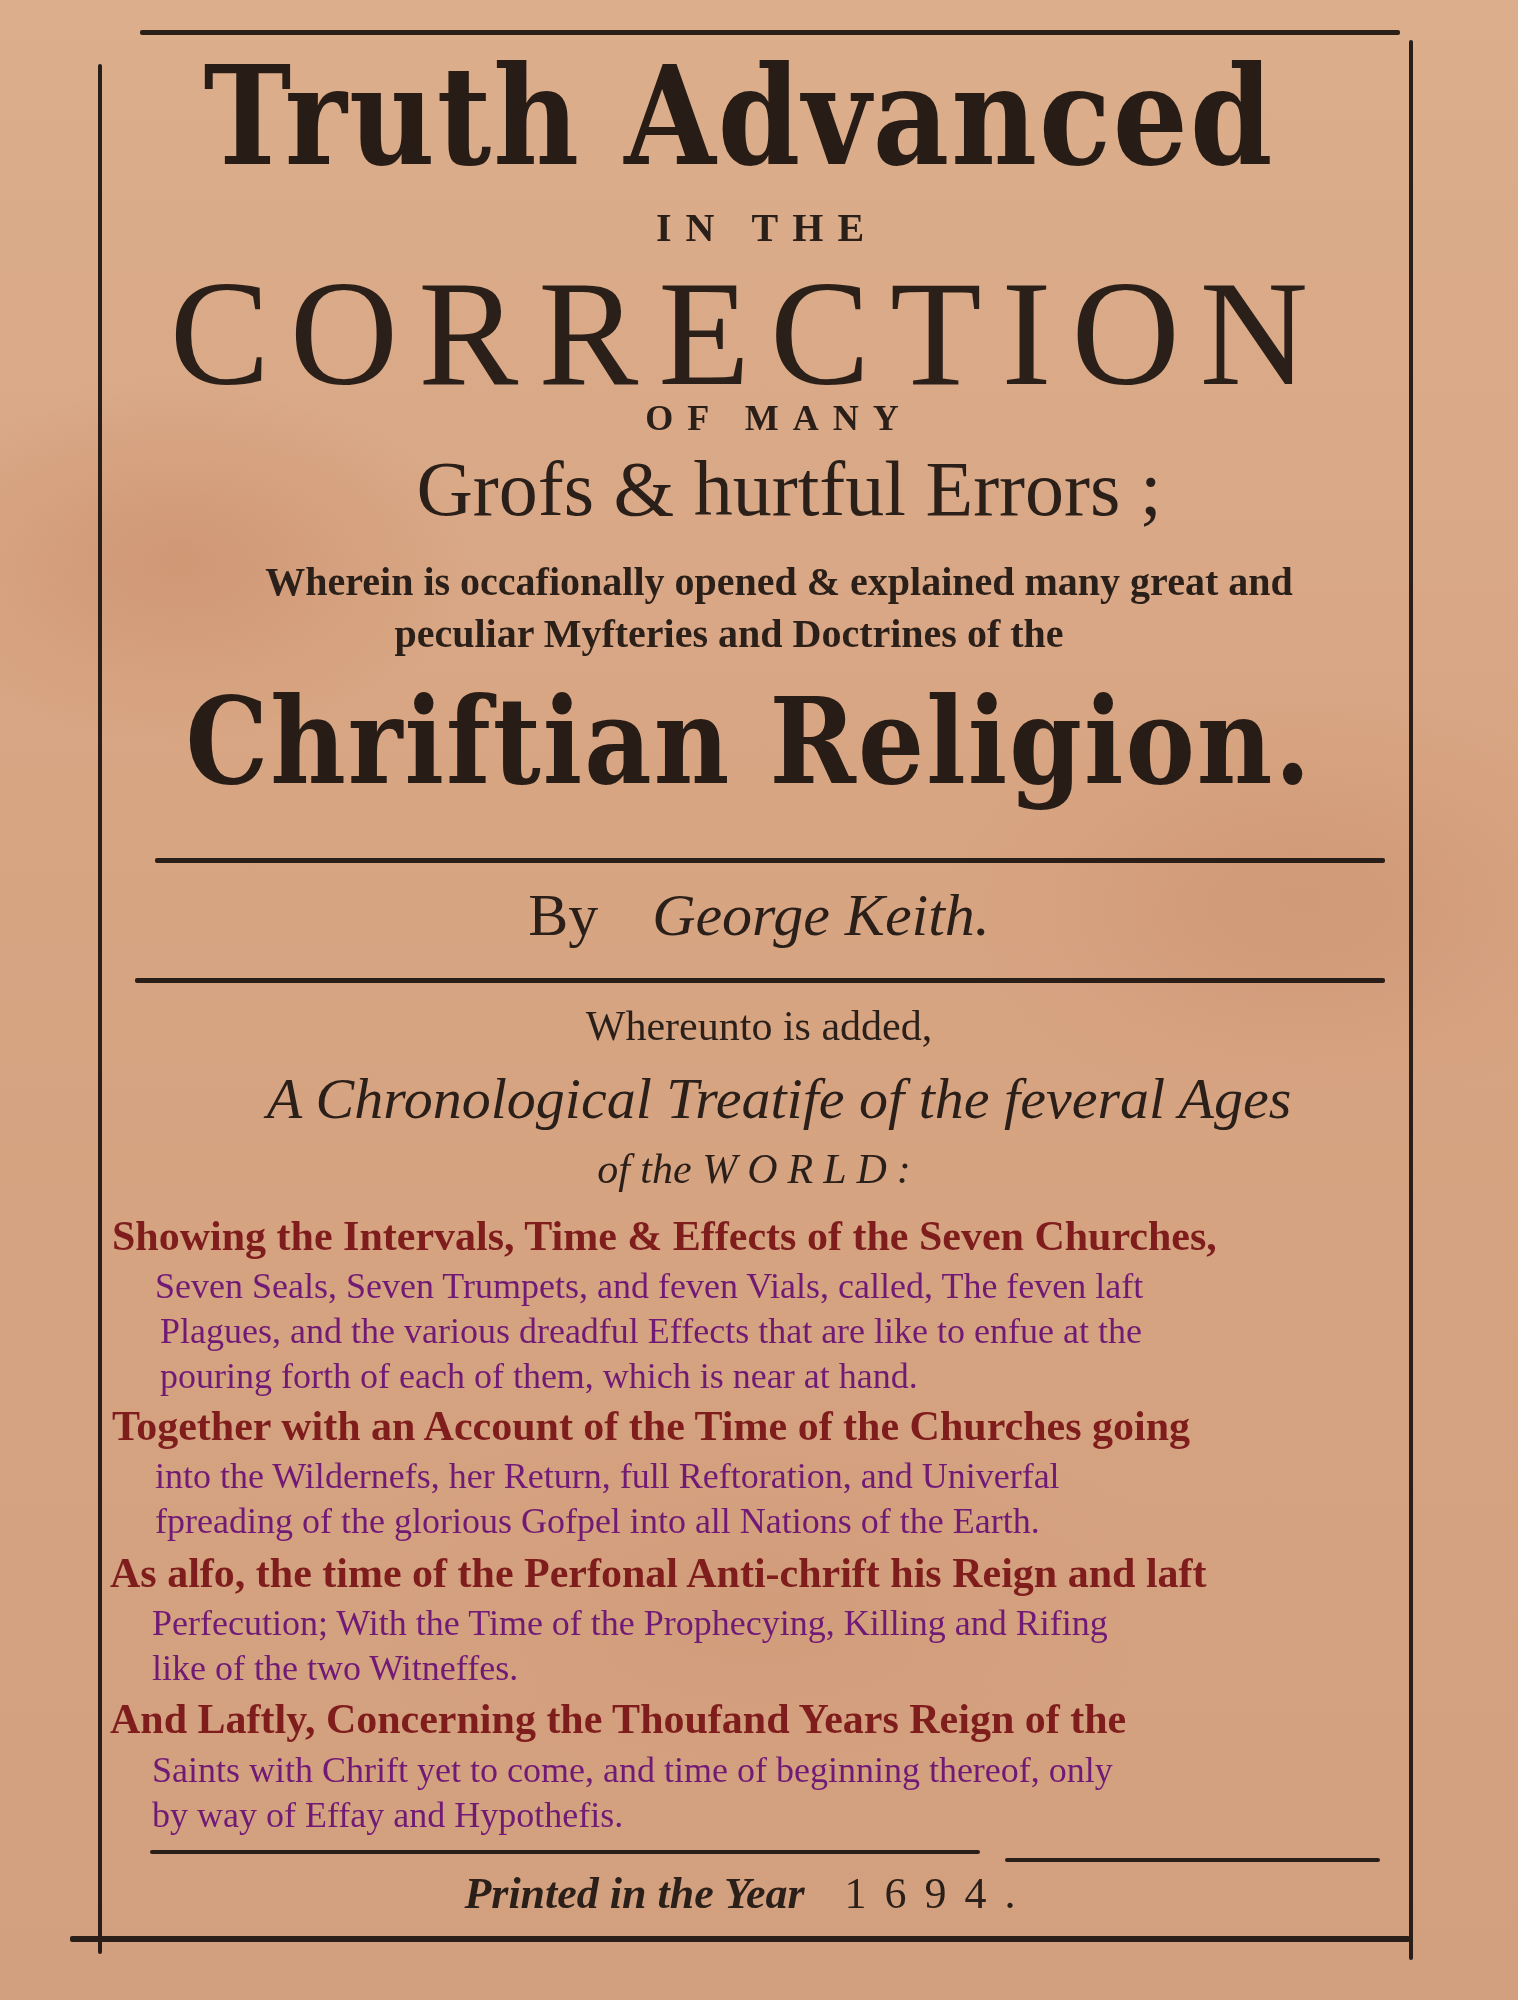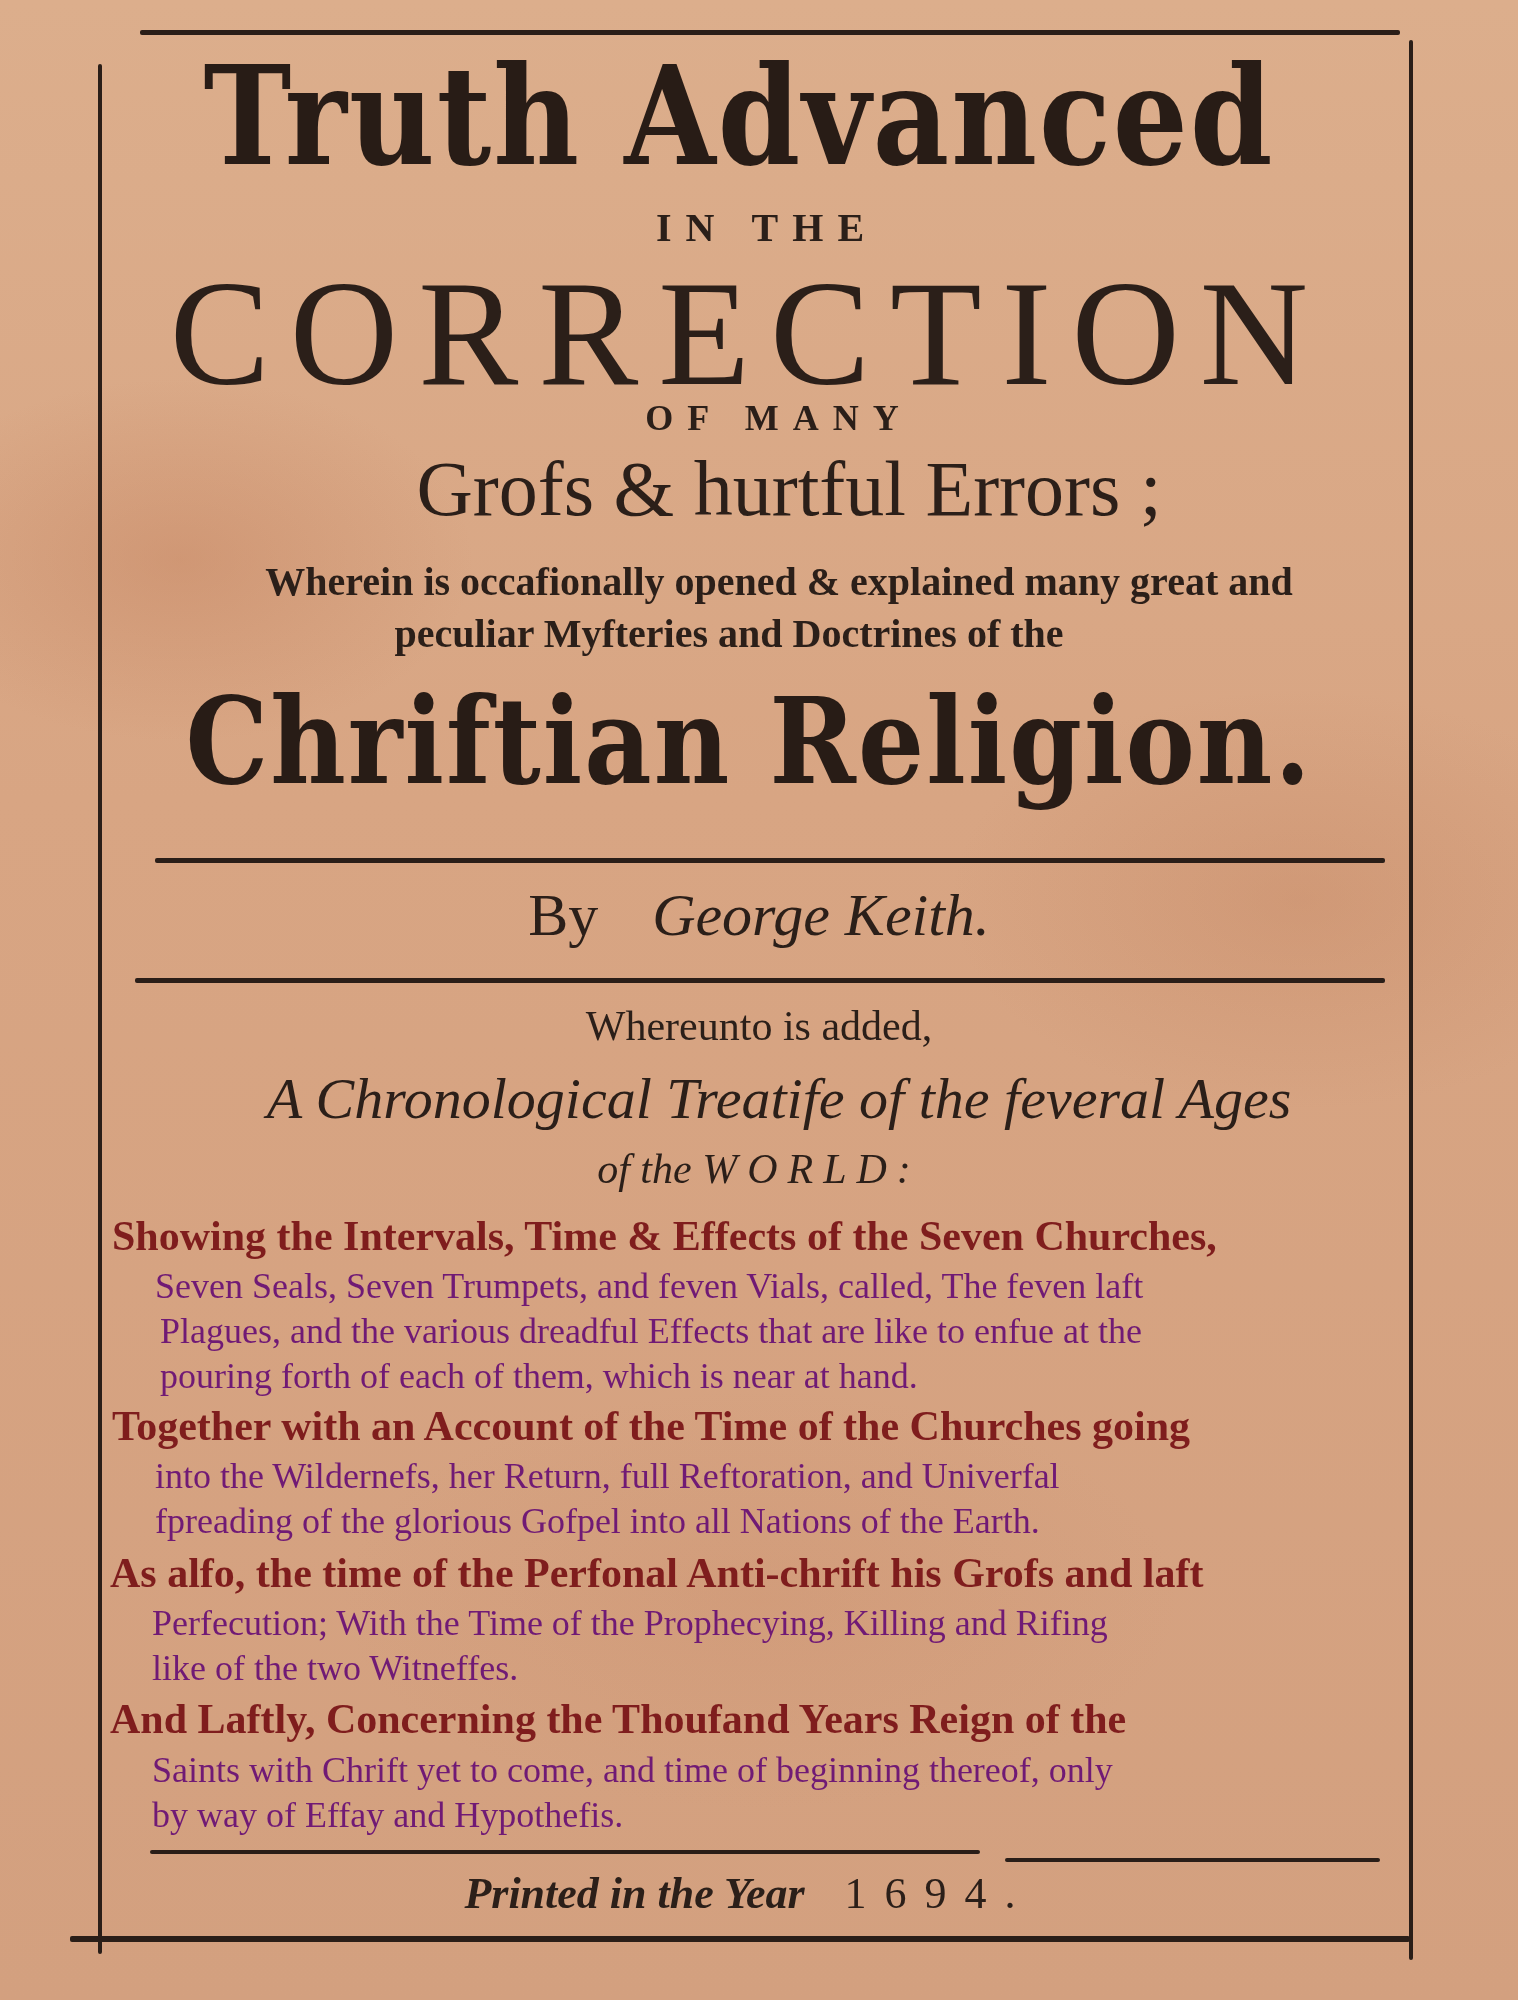--- a/index.html
+++ b/index.html
@@ -107,21 +107,21 @@
 
   <div class="para lead" style="left:112px; top:1215px; font-size:42px;">Showing the Intervals, Time &amp; Effects of the Seven Churches,</div>
   <div class="para faded" style="left:155px; top:1268px;">Seven Seals, Seven Trumpets, and feven Vials, called, The feven laft</div>
   <div class="para faded" style="left:160px; top:1313px;">Plagues, and the various dreadful Effects that are like to enfue at the</div>
   <div class="para faded" style="left:160px; top:1358px;">pouring forth of each of them, which is near at hand.</div>
 
   <div class="para lead" style="left:112px; top:1405px; font-size:42px;">Together with an Account of the Time of the Churches going</div>
   <div class="para faded" style="left:155px; top:1458px;text-align:right;">into the Wildernefs, her Return, full Reftoration, and Univerfal</div>
   <div class="para faded" style="left:155px; top:1503px;">fpreading of the glorious Gofpel into all Nations of the Earth.</div>
 
-  <div class="para lead" style="left:110px; top:1552px; font-size:42px;">As alfo, the time of the Perfonal Anti-chrift his Grofs and laft</div>
+  <div class="para lead" style="left:110px; top:1552px; font-size:42px;">As alfo, the time of the Perfonal Anti-chrift his Reign and laft</div>
   <div class="para faded" style="left:152px; top:1605px;">Perfecution; With the Time of the Prophecying, Killing and Rifing</div>
   <div class="para faded" style="left:152px; top:1650px;">like of the two Witneffes.</div>
 
   <div class="para lead" style="left:110px; top:1698px; font-size:42px;">And Laftly, Concerning the Thoufand Years Reign of the</div>
   <div class="para faded" style="left:152px; top:1752px;">Saints with Chrift yet to come, and time of beginning thereof, only</div>
   <div class="para faded" style="left:152px; top:1797px;">by way of Effay and Hypothefis.</div>
 
   <div class="rule" style="left:150px; top:1850px; width:830px; height:4px;"></div>
   <div class="rule" style="left:1005px; top:1858px; width:375px; height:4px;"></div>
 

